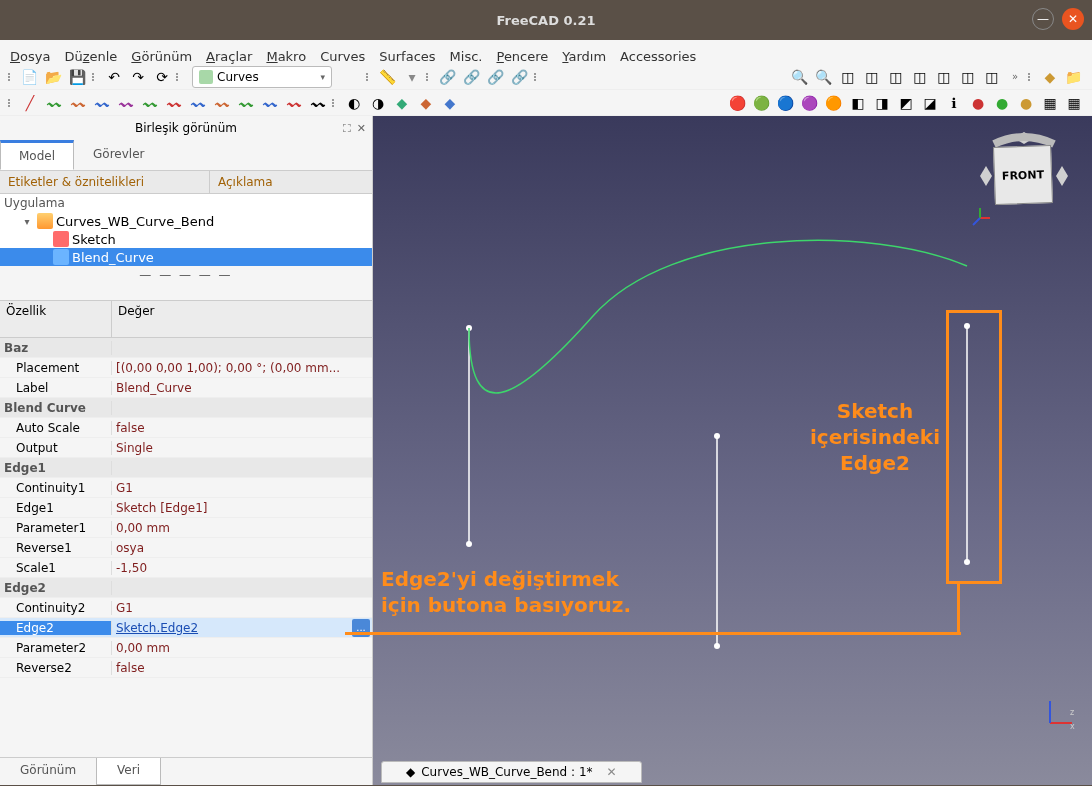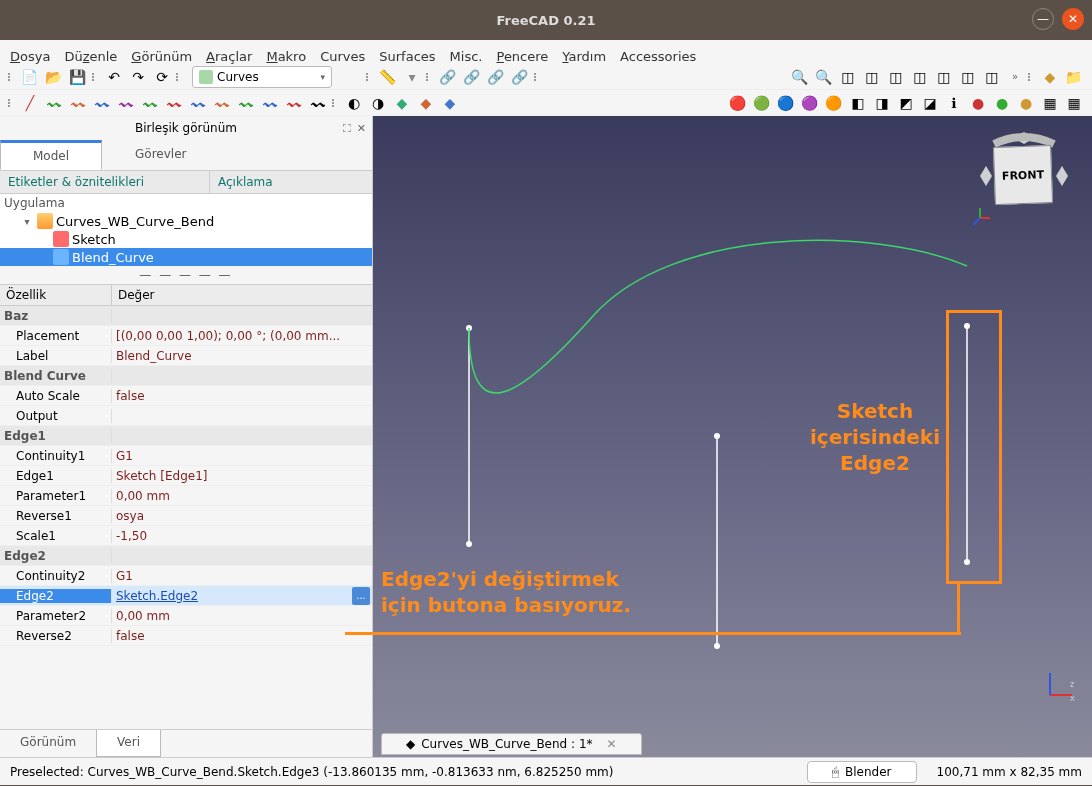--- a/index.html
+++ b/index.html
@@ -19,39 +19,39 @@
 .grip i { width: 2px; height: 2px; background: #999; }
 .tb-ico { width: 20px; height: 20px; display: flex; align-items: center; justify-content: center; font-size: 14px; }
 .wb-select { margin-left: 4px; display: flex; align-items: center; background: #fff; border: 1px solid #bbb; border-radius: 3px; padding: 1px 20px 1px 6px; font-size: 12px; height: 22px; position: relative; width: 140px; }
 .wb-select::after { content: "▾"; position: absolute; right: 6px; font-size: 9px; color: #666; }
 .wb-ico { width: 14px; height: 14px; margin-right: 4px; background: #a8d8a8; border-radius: 2px; }
 .main-area { flex: 1; display: flex; min-height: 0; }
 .left-panel { width: 373px; background: #f5f5f5; display: flex; flex-direction: column; border-right: 1px solid #ccc; }
 .panel-header { display: flex; align-items: center; justify-content: center; height: 24px; font-size: 12px; position: relative; background: #f5f5f5; }
 .panel-header .icons { position: absolute; right: 6px; display: flex; gap: 6px; color: #666; font-size: 11px; }
 .tabs { display: flex; height: 30px; background: #f5f5f5; }
-.tab { padding: 6px 32px; font-size: 12px; color: #555; border: 1px solid transparent; }
+.tab { padding: 6px 18px; font-size: 12px; color: #555; border: 1px solid transparent; }
 .tab.active { border: 1px solid #bbb; border-bottom-color: #fff; background: #fff; border-top: 3px solid #3a7ee0; }
-.tree-header { display: flex; height: 24px; font-size: 12px; color: #0f766e; border-top: 1px solid #ccc; border-bottom: 1px solid #ccc; background: #eaeaea; }
+.tree-header { display: flex; height: 24px; font-size: 12px; color: #a16207; border-top: 1px solid #ccc; border-bottom: 1px solid #ccc; background: #eaeaea; }
 .tree-header div { padding: 4px 8px; }
 .col-labels { width: 210px; border-right: 1px solid #ccc; }
 .tree { font-size: 13px; background: #fff; }
 .tree-row { display: flex; align-items: center; height: 18px; padding-left: 4px; }
 .tree-row.app-row { color: #555; font-size: 12px; }
 .tree-row .tog { width: 14px; text-align: center; color: #666; font-size: 10px; }
 .tree-row .ico { width: 16px; height: 16px; margin: 0 3px; }
 .doc-ico { background: linear-gradient(#ffd070, #ff9830); border-radius: 2px; }
 .sk-ico { background: #ff6b6b; border-radius: 2px; }
 .bc-ico { background: #6bb4ff; border-radius: 2px; }
 .tree-row.sel { background: #3b8beb; color: #fff; }
 .tree-row .lbl { flex: 1; }
 .tree-indent1 { padding-left: 20px; }
 .tree-indent2 { padding-left: 50px; }
 .dashes { text-align: center; color: #555; font-size: 12px; letter-spacing: 2px; padding: 2px 0; }
-.props-header { display: flex; height: 22px; font-size: 12px; border-top: 1px solid #ccc; border-bottom: 1px solid #ccc; background: #ececec; }
+.props-header { display: flex; height: 38px; font-size: 12px; border-top: 1px solid #ccc; border-bottom: 1px solid #ccc; background: #ececec; margin-top: 16px; }
 .props-header div { padding: 3px 6px; }
 .ph-name { width: 112px; border-right: 1px solid #ccc; }
 .props { font-size: 12px; overflow-y: auto; flex: 1; position: relative; }
 .prow { display: flex; align-items: center; height: 20px; border-bottom: 1px solid #eee; }
 .prow.group { background: #e8e8e8; font-weight: bold; color: #555; }
 .pname { width: 112px; padding-left: 4px; border-right: 1px solid #ddd; }
 .pval { flex: 1; padding-left: 4px; color: #7f1d1d; }
 .prow.sub .pname { padding-left: 16px; }
 .prow.selrow { background: #d6e8fb; }
 .prow.selrow .pval { color: #1a4db3; text-decoration: underline; }
@@ -268,20 +268,21 @@
           </div>
         <div class="prow group">
             <div class="pname">Blend Curve</div>
           </div>
         <div class="prow sub">
             <div class="pname">Auto Scale</div>
             <div class="pval">false</div>
           </div>
         <div class="prow sub">
             <div class="pname">Output</div>
+            <div class="pval">Single</div>
           </div>
         <div class="prow group">
             <div class="pname">Edge1</div>
           </div>
         <div class="prow sub">
             <div class="pname">Continuity1</div>
             <div class="pval">G1</div>
           </div>
         <div class="prow sub">
             <div class="pname">Edge1</div>
@@ -378,23 +379,13 @@
       </div>
 
       <div class="doc-tab">
         <span>◆</span>
         <span>Curves_WB_Curve_Bend : 1*</span>
         <span class="close">✕</span>
       </div>
     </div>
   </div>
 
-  <div class="status">
-    <span>Preselected: Curves_WB_Curve_Bend.Sketch.Edge3 (-13.860135 mm, -0.813633 nm, 6.825250 mm)</span>
-    <div class="right">
-      <div class="status-btn">
-        <span>🖱</span>
-        <span>Blender</span>
-      </div>
-      <span>100,71 mm x 82,35 mm</span>
-    </div>
-  </div>
 </div>
 
 </body></html>

